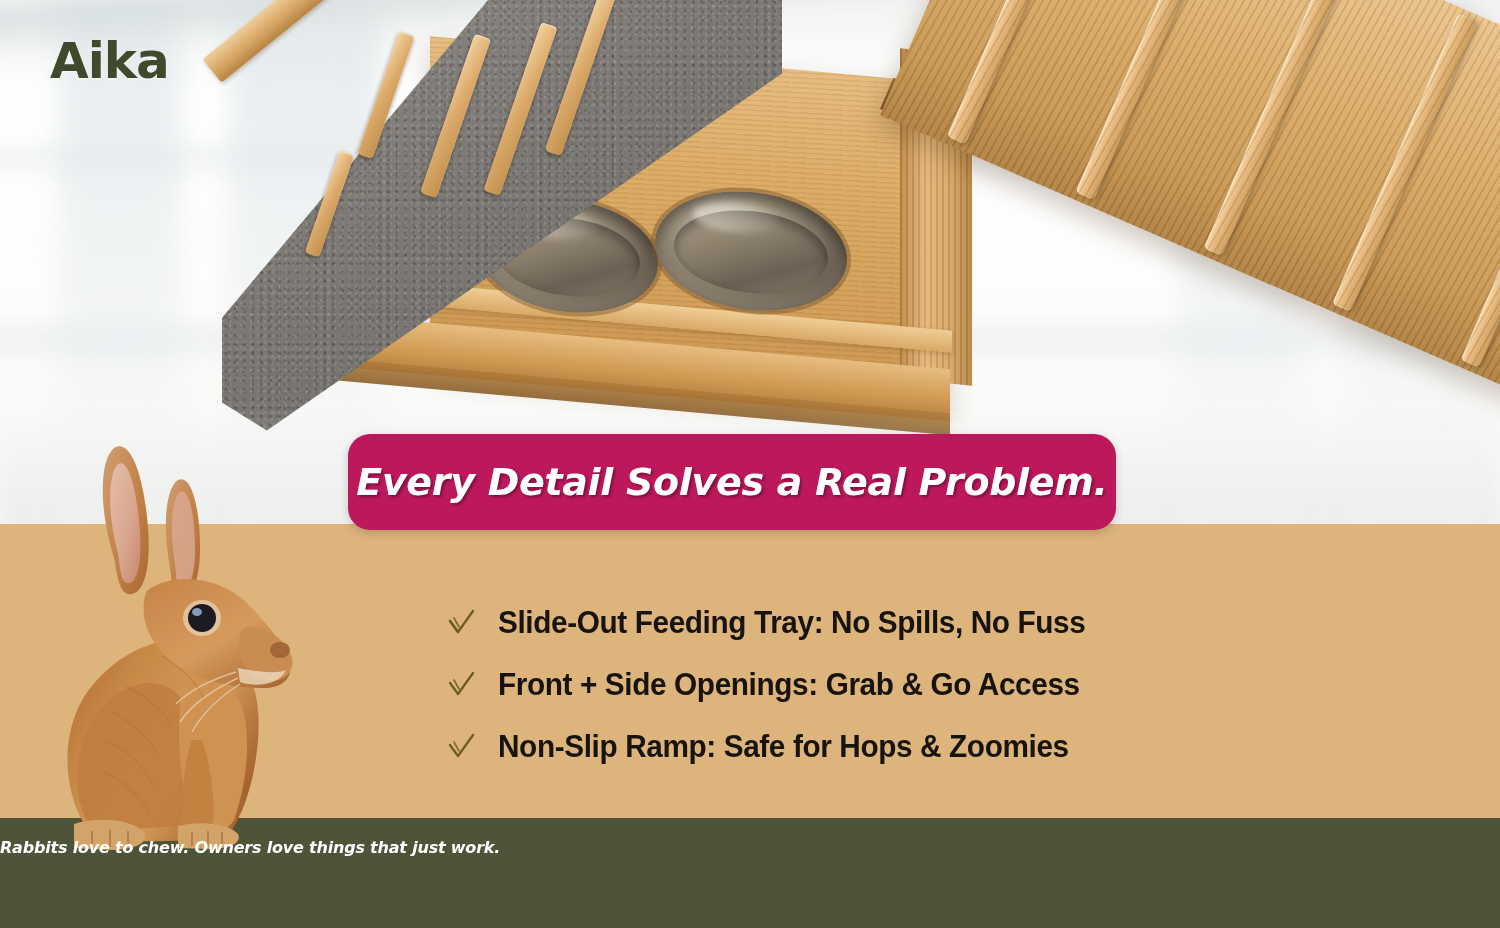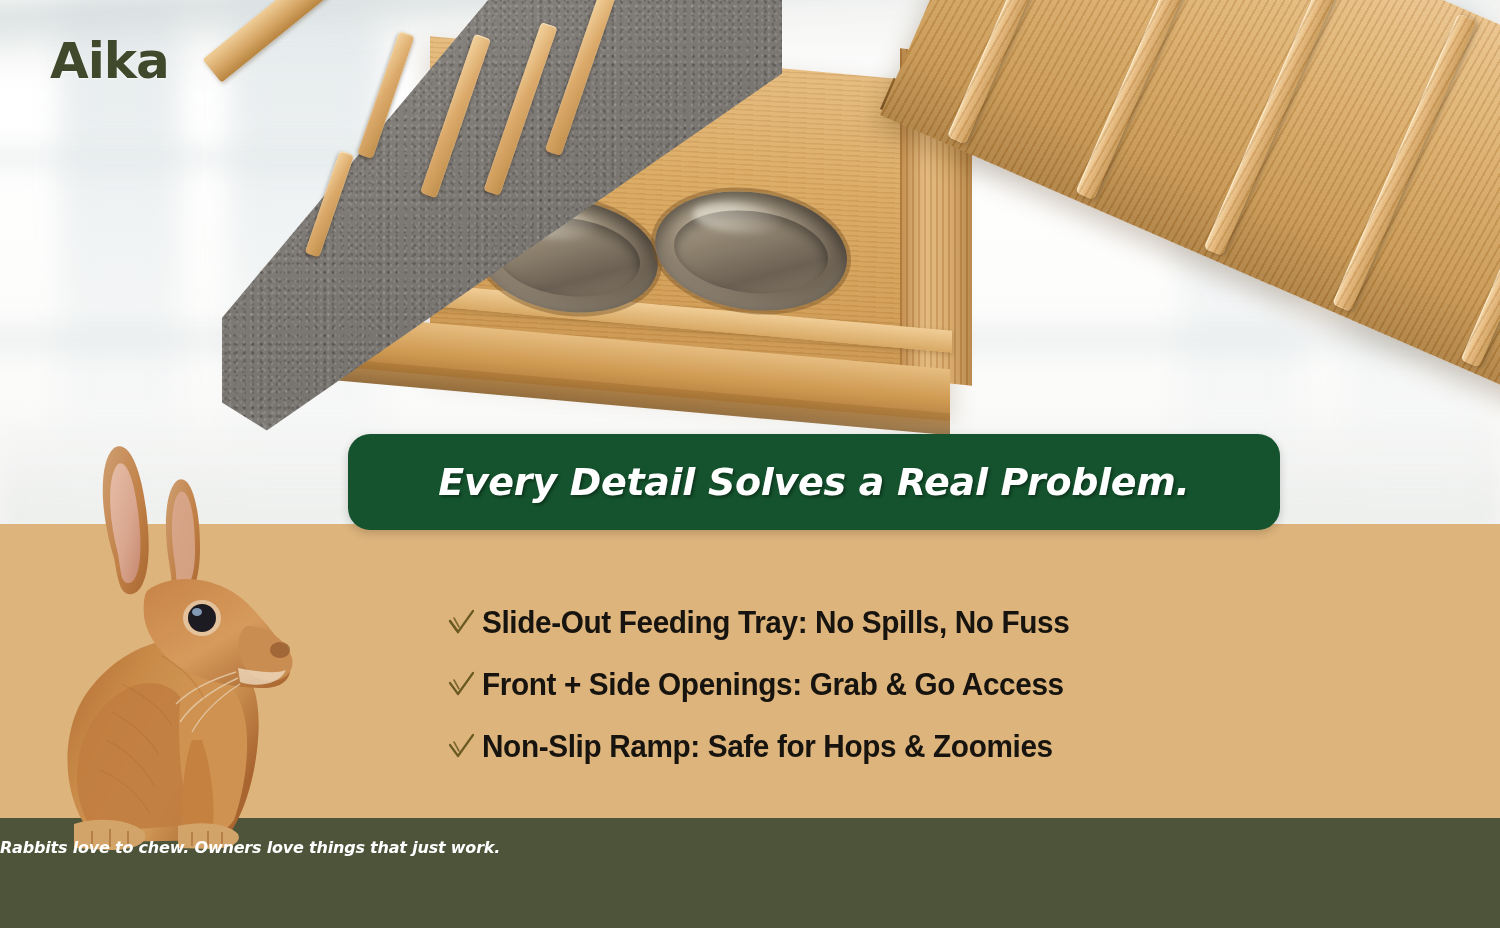--- a/index.html
+++ b/index.html
@@ -175,41 +175,41 @@
     position:absolute;left:0;top:524px;width:1500px;height:296px;
     background:#ddb47c;
   }
   .band-green{
     position:absolute;left:0;top:818px;width:1500px;height:110px;
     background:#4d543a;
   }
 
   
   .headline-banner{
-    position:absolute;left:348px;top:434px;width:932px;height:96px;
-    background:#14532d;
+    position:absolute;left:348px;top:434px;width:768px;height:96px;
+    background:#be185d;
     border-radius:22px;
     display:flex;align-items:center;justify-content:center;
     box-shadow:0 3px 10px rgba(0,0,0,.18);
   }
   .headline-text{
     font-family:"DejaVu Sans",sans-serif;
     font-weight:bold;font-style:italic;
     font-size:38px;letter-spacing:-.3px;
     color:#ffffff;
     text-shadow:2px 2px 3px rgba(0,0,0,.35);
     white-space:nowrap;
   }
 
   
   .feature-list{
     position:absolute;left:446px;top:592px;width:800px;
   }
   .feature-row{
-    display:flex;align-items:center;gap:6px;height:62px;
+    display:flex;align-items:center;gap:22px;height:62px;
   }
   .check-icon{flex:0 0 auto;width:30px;height:30px;display:block;}
   .feature-text{
     font-family:"Liberation Sans",sans-serif;
     font-weight:bold;
     font-size:31px;
     color:#17140f;
     letter-spacing:-.4px;
     white-space:nowrap;
     transform:scaleX(.96);

